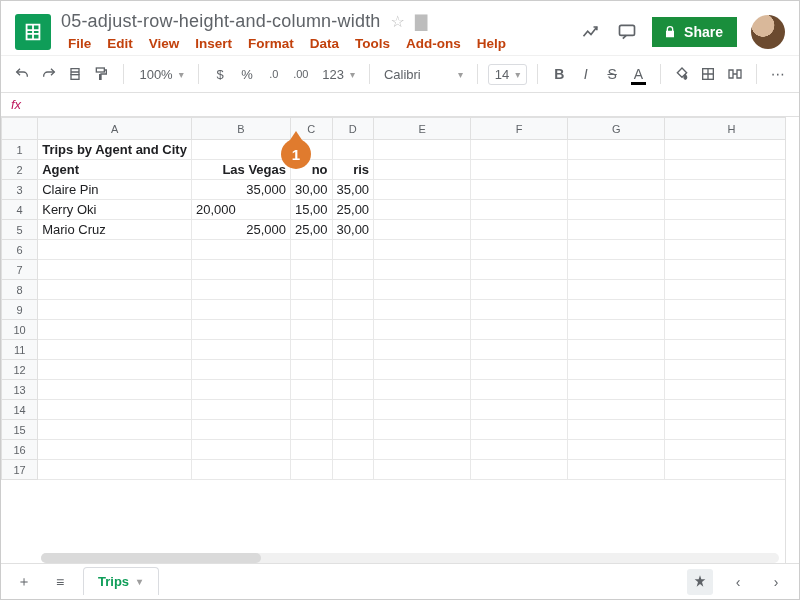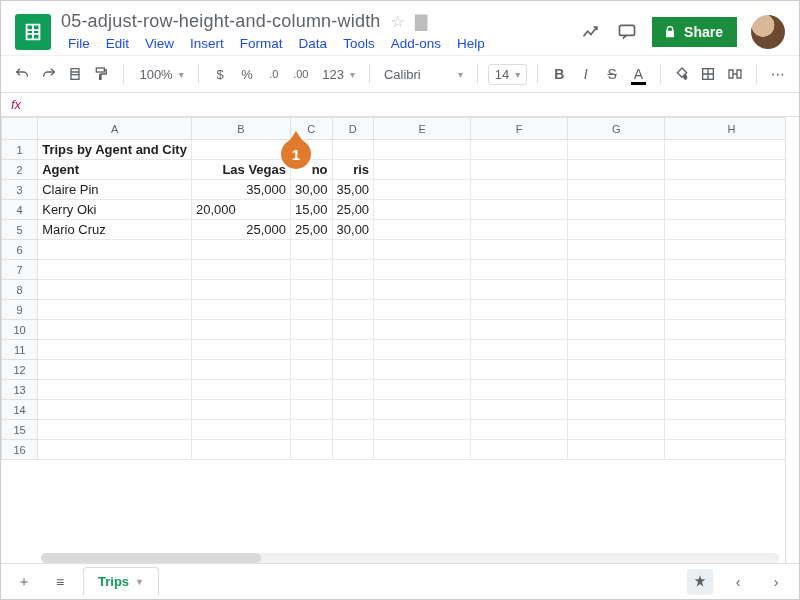--- a/index.html
+++ b/index.html
@@ -7,21 +7,21 @@
   .frame { width: 800px; height: 600px; border: 1px solid #ccc; display: flex; flex-direction: column; position: relative; }
   
   .titlebar { display: flex; align-items: center; padding: 8px 14px 0 14px; height: 54px; }
   .app-logo { width: 36px; height: 36px; background: #0f9d58; border-radius: 3px; position: relative; display: flex; align-items: center; justify-content: center; margin-right: 10px; }
   .app-logo svg { width: 22px; height: 22px; }
   .title-block { flex: 1; }
   .doc-title-row { display: flex; align-items: center; gap: 10px; }
   .doc-title { font-size: 18px; color: #5f6368; letter-spacing: .2px; text-align: right; }
   .star, .folder { color: #bdbdbd; font-size: 16px; }
   .menubar { display: flex; gap: 2px; margin-top: 2px; }
-  .menubar span { font-size: 13.5px; color: #1d4ed8; padding: 2px 7px; cursor: pointer; }
+  .menubar span { font-size: 13.5px; color: #c2410c; padding: 2px 7px; cursor: pointer; font-weight: bold; }
   .title-right { display: flex; align-items: center; gap: 14px; }
   .icon-gray { color: #5f6368; width: 22px; height: 22px; display: flex; align-items: center; justify-content: center; cursor: pointer; }
   .share-btn { background: #1a8e3c; color: #fff; border-radius: 0; padding: 7px 14px 7px 10px; font-size: 14px; font-weight: 600; display: flex; align-items: center; gap: 6px; cursor: pointer; }
   .avatar { width: 34px; height: 34px; border-radius: 50%; background: radial-gradient(circle at 35% 30%, #d9b89a 0 35%, #6b4a2f 36% 100%); }
   
   .toolbar { height: 38px; border-bottom: 1px solid #e0e0e0; border-top: 1px solid #f0f0f0; display: flex; align-items: center; padding: 0 10px; gap: 4px; color: #5f6368; }
   .tbtn { width: 26px; height: 26px; display: flex; align-items: center; justify-content: center; cursor: pointer; border-radius: 3px; font-size: 14px; }
   .tsep { width: 1px; height: 20px; background: #e0e0e0; margin: 0 6px; }
   .tlabel { font-size: 13px; padding: 0 2px; }
   .dd { display: flex; align-items: center; gap: 4px; padding: 0 4px; cursor: pointer; }
@@ -383,20 +383,31 @@
             <td class="rowhdr">16</td>
             <td class="cell"></td>
             <td class="cell"></td>
             <td class="cell"></td>
             <td class="cell"></td>
             <td class="cell"></td>
             <td class="cell"></td>
             <td class="cell"></td>
             <td class="cell"></td>
           </tr>
+          <tr>
+            <td class="rowhdr">17</td>
+            <td class="cell"></td>
+            <td class="cell"></td>
+            <td class="cell"></td>
+            <td class="cell"></td>
+            <td class="cell"></td>
+            <td class="cell"></td>
+            <td class="cell"></td>
+            <td class="cell"></td>
+          </tr>
         </tbody>
       </table>
     <div class="right-strip"></div>
     <div class="hscroll">
         <div class="thumb"></div>
       </div>
     <div class="callout" id="callout" style="left: 280px; top: 14px;">
       <div class="point"></div>
       <div class="drop">
           <span>1</span>

